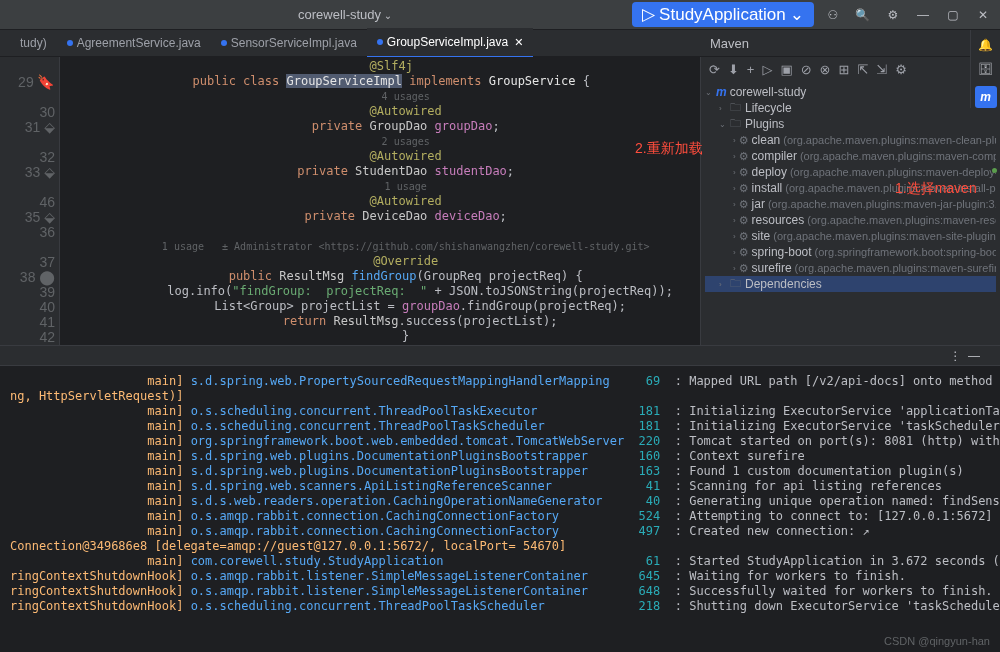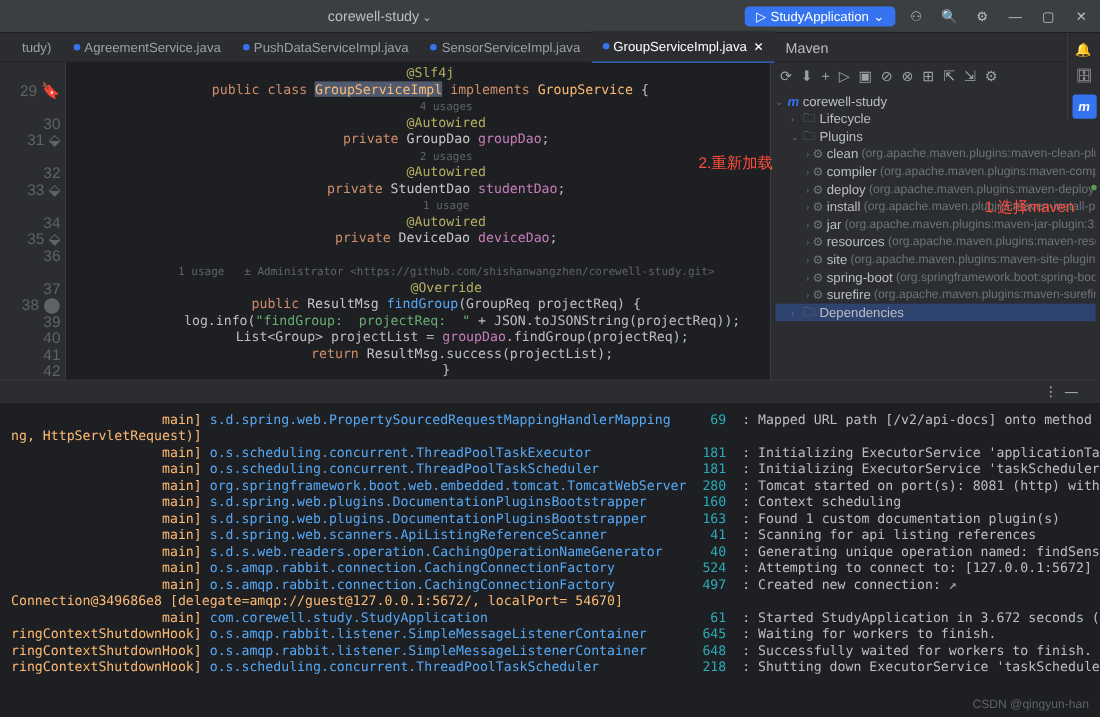--- a/index.html
+++ b/index.html
@@ -1,37 +1,37 @@
 <!DOCTYPE html>
 <html><head>
 <meta charset="utf-8">
 <style>
 * { margin: 0; padding: 0; box-sizing: border-box; }
 body { font-family: 'Segoe UI', sans-serif; background: #2b2d30; color: #bcbec4; font-size: 12px; width: 1000px; height: 652px; overflow: hidden; position: relative; }
 .top-bar { height: 30px; display: flex; align-items: center; background: #3c3f41; padding: 0 8px; border-bottom: 1px solid #1e1f22; }
 .top-bar .project { margin: 0 auto 0 290px; color: #bcbec4; font-size: 13px; }
 .top-bar .project::after { content: ' ⌄'; font-size: 10px; }
-.top-bar .run-btn { background: #3573f0; color: #fff; padding: 2px 10px; border-radius: 4px; display: flex; align-items: center; gap: 4px; font-size: 12px; }
+.top-bar .run-btn { background: #3573f0; color: #fff; padding: 2px 10px; border-radius: 4px; display: flex; align-items: center; gap: 4px; font-size: 17px; }
 .top-bar .run-btn::before { content: '▷'; }
 .top-bar .right-icons { display: flex; gap: 12px; margin-left: 10px; align-items: center; }
 .top-bar .icn { width: 18px; height: 18px; display: flex; align-items: center; justify-content: center; color: #bcbec4; }
 .tabs { height: 27px; display: flex; align-items: center; background: #2b2d30; border-bottom: 1px solid #1e1f22; padding-left: 10px; gap: 0; }
 .tab { padding: 7px 10px; display: flex; align-items: center; gap: 4px; color: #9da0a8; font-size: 12px; white-space: nowrap; }
 .tab.active { color: #fff; border-bottom: 2px solid #3573f0; background: #2b2d30; }
 .tab .close { margin-left: 2px; font-size: 11px; }
 .tab .dot { width: 6px; height: 6px; border-radius: 50%; background: #3573f0; }
 .main { display: flex; height: 288px; }
 .gutter { width: 60px; background: #2b2d30; border-right: 1px solid #393b40; display: flex; flex-direction: column; padding-top: 2px; }
 .gutter-row { height: 15px; display: flex; align-items: center; justify-content: flex-end; padding-right: 4px; color: #606366; font-size: 14px; }
 .code { flex: 1; background: #1e1f22; font-family: 'Consolas', monospace; font-size: 12px; line-height: 15px; padding: 2px 0 2px 8px; overflow: hidden; position: relative; text-align: center; }
 .cline { height: 15px; white-space: pre; }
 .kw { color: #cf8e6d; }
 .ann { color: #b3ae60; }
 .str { color: #6aab73; }
-.cls { color: #fdba74; }
+.cls { color: #e5e5e5; }
 .met { color: #56a8f5; }
 .field { color: #c77dbb; }
 .type { color: #c7c7c7; }
 .usages { color: #606366; font-size: 10px; }
 .hl { background: #515b70; }
 .maven { width: 300px; background: #2b2d30; border-left: 1px solid #393b40; display: flex; flex-direction: column; }
 .maven-tools { display: flex; gap: 8px; padding: 5px 8px; color: #9da0a8; font-size: 13px; }
 .maven-tree { padding: 2px 4px; font-size: 12px; }
 .tree-row { display: flex; align-items: center; height: 16px; gap: 3px; white-space: nowrap; overflow: hidden; }
 .tree-row.selected { background: #2e436e; }
@@ -74,24 +74,20 @@
 <div class="tabs">
   <div class="tab">
       <span>tudy)</span>
     </div>
   <div class="tab">
       <span class="dot"></span>
       <span>AgreementService.java</span>
     </div>
   <div class="tab">
       <span class="dot"></span>
-      <span>PushDataServiceImpl.java</span>
-    </div>
-  <div class="tab">
-      <span class="dot"></span>
       <span>SensorServiceImpl.java</span>
     </div>
   <div class="tab active">
       <span class="dot"></span>
       <span>GroupServiceImpl.java</span>
       <span class="close">✕</span>
     </div>
   <div style="flex:1"></div>
   <div style="width:300px;padding-left:10px;color:#bcbec4;font-size:13px;display:flex;justify-content:space-between">
       <span>Maven</span>
@@ -109,21 +105,21 @@
   <div class="gutter">
     <div class="gutter-row"></div>
     <div class="gutter-row">29 🔖</div>
     <div class="gutter-row"></div>
     <div class="gutter-row">30</div>
     <div class="gutter-row">31 ⬙</div>
     <div class="gutter-row"></div>
     <div class="gutter-row">32</div>
     <div class="gutter-row">33 ⬙</div>
     <div class="gutter-row"></div>
-    <div class="gutter-row">34</div>
+    <div class="gutter-row">46</div>
     <div class="gutter-row">35 ⬙</div>
     <div class="gutter-row">36</div>
     <div class="gutter-row"></div>
     <div class="gutter-row">37</div>
     <div class="gutter-row">38 ⬤</div>
     <div class="gutter-row">39</div>
     <div class="gutter-row">40</div>
     <div class="gutter-row">41</div>
     <div class="gutter-row">42</div>
   </div>
@@ -242,22 +238,22 @@
     </div>
   </div>
 </div>
 
 <div class="console-hdr">⋮ &nbsp;―</div>
 <div class="console" id="cons">
     <div class="cns-line"><span class="cgrey">                   main] </span><span class="ccyan">s.d.spring.web.PropertySourcedRequestMappingHandlerMapping  </span> <span class="cnum">  69</span>  <span class="cwhite">: Mapped URL path [/v2/api-docs] onto method [springfox.documentation.swagger2.web</span></div>
     <div class="cns-line"><span class="cgrey">ng, HttpServletRequest)]</span></div>
     <div class="cns-line"><span class="cgrey">                   main] </span><span class="ccyan">o.s.scheduling.concurrent.ThreadPoolTaskExecutor            </span> <span class="cnum"> 181</span>  <span class="cwhite">: Initializing ExecutorService 'applicationTaskExecutor'</span></div>
     <div class="cns-line"><span class="cgrey">                   main] </span><span class="ccyan">o.s.scheduling.concurrent.ThreadPoolTaskScheduler           </span> <span class="cnum"> 181</span>  <span class="cwhite">: Initializing ExecutorService 'taskScheduler'</span></div>
-    <div class="cns-line"><span class="cgrey">                   main] </span><span class="ccyan">org.springframework.boot.web.embedded.tomcat.TomcatWebServer</span> <span class="cnum"> 280</span>  <span class="cwhite">: Tomcat started on port(s): 8081 (http) with context path ''</span></div>
-    <div class="cns-line"><span class="cgrey">                   main] </span><span class="ccyan">s.d.spring.web.plugins.DocumentationPluginsBootstrapper     </span> <span class="cnum"> 160</span>  <span class="cwhite">: Context scheduling</span></div>
+    <div class="cns-line"><span class="cgrey">                   main] </span><span class="ccyan">org.springframework.boot.web.embedded.tomcat.TomcatWebServer</span> <span class="cnum"> 220</span>  <span class="cwhite">: Tomcat started on port(s): 8081 (http) with context path ''</span></div>
+    <div class="cns-line"><span class="cgrey">                   main] </span><span class="ccyan">s.d.spring.web.plugins.DocumentationPluginsBootstrapper     </span> <span class="cnum"> 160</span>  <span class="cwhite">: Context surefire</span></div>
     <div class="cns-line"><span class="cgrey">                   main] </span><span class="ccyan">s.d.spring.web.plugins.DocumentationPluginsBootstrapper     </span> <span class="cnum"> 163</span>  <span class="cwhite">: Found 1 custom documentation plugin(s)</span></div>
     <div class="cns-line"><span class="cgrey">                   main] </span><span class="ccyan">s.d.spring.web.scanners.ApiListingReferenceScanner          </span> <span class="cnum">  41</span>  <span class="cwhite">: Scanning for api listing references</span></div>
     <div class="cns-line"><span class="cgrey">                   main] </span><span class="ccyan">s.d.s.web.readers.operation.CachingOperationNameGenerator   </span> <span class="cnum">  40</span>  <span class="cwhite">: Generating unique operation named: findSensorUsingPOST_1</span></div>
     <div class="cns-line"><span class="cgrey">                   main] </span><span class="ccyan">o.s.amqp.rabbit.connection.CachingConnectionFactory         </span> <span class="cnum"> 524</span>  <span class="cwhite">: Attempting to connect to: [127.0.0.1:5672]</span></div>
     <div class="cns-line"><span class="cgrey">                   main] </span><span class="ccyan">o.s.amqp.rabbit.connection.CachingConnectionFactory         </span> <span class="cnum"> 497</span>  <span class="cwhite">: Created new connection: ↗</span></div>
     <div class="cns-line"><span class="cgrey">Connection@349686e8 [delegate=amqp://guest@127.0.0.1:5672/, localPort= 54670]</span></div>
     <div class="cns-line"><span class="cgrey">                   main] </span><span class="ccyan">com.corewell.study.StudyApplication                         </span> <span class="cnum">  61</span>  <span class="cwhite">: Started StudyApplication in 3.672 seconds (JVM running for 4.158)</span></div>
     <div class="cns-line"><span class="cgrey">ringContextShutdownHook] </span><span class="ccyan">o.s.amqp.rabbit.listener.SimpleMessageListenerContainer     </span> <span class="cnum"> 645</span>  <span class="cwhite">: Waiting for workers to finish.</span></div>
     <div class="cns-line"><span class="cgrey">ringContextShutdownHook] </span><span class="ccyan">o.s.amqp.rabbit.listener.SimpleMessageListenerContainer     </span> <span class="cnum"> 648</span>  <span class="cwhite">: Successfully waited for workers to finish.</span></div>
     <div class="cns-line"><span class="cgrey">ringContextShutdownHook] </span><span class="ccyan">o.s.scheduling.concurrent.ThreadPoolTaskScheduler           </span> <span class="cnum"> 218</span>  <span class="cwhite">: Shutting down ExecutorService 'taskScheduler'</span></div>

